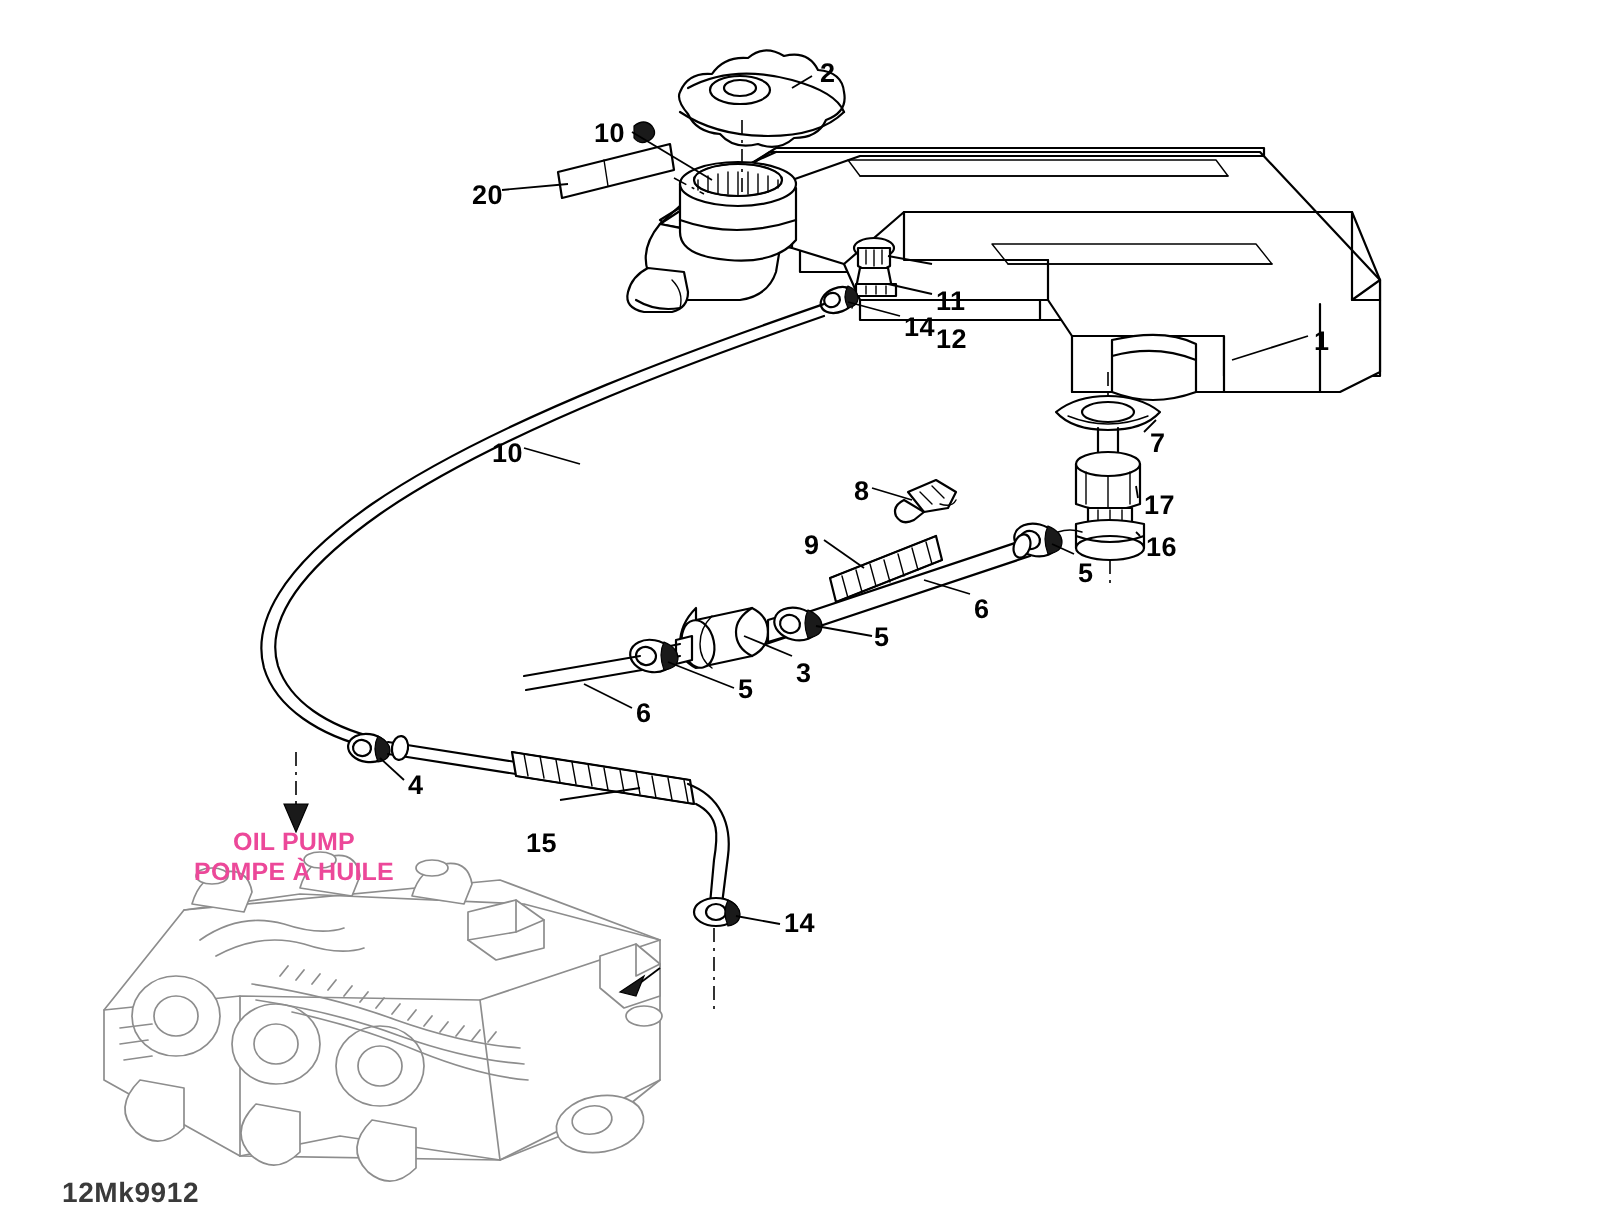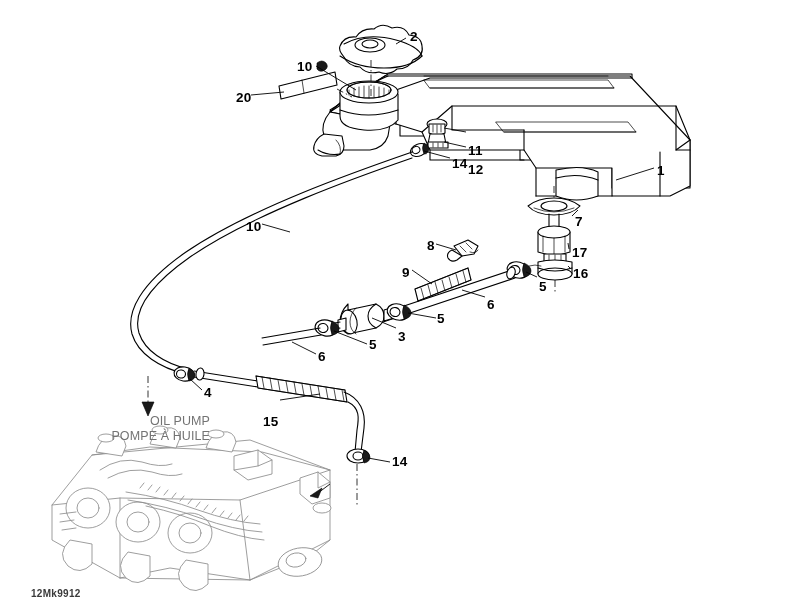--- a/index.html
+++ b/index.html
@@ -86,34 +86,34 @@
     color: #000000;
     line-height: 1;
     white-space: nowrap;
     letter-spacing: 0.2px;
   }
   #pump-label {
     position: absolute;
     left: 84px;
     top: 414px;
     width: 126px;
-    text-align: right;
+    text-align: center;
     font-family: "Liberation Sans", sans-serif;
     font-size: 12.5px;
-    font-weight: 400;
-    color: #737373;
+    font-weight: 700;
+    color: #ec4899;
     line-height: 1.16;
     letter-spacing: 0.1px;
   }
   #sheet-code {
     position: absolute;
     left: 31px;
     top: 588px;
     font-family: "Liberation Sans", sans-serif;
-    font-size: 10px;
+    font-size: 14px;
     font-weight: 700;
     color: #3a3a3a;
     letter-spacing: 0.3px;
     white-space: nowrap;
   }
 </style>
 </head>
 <body>
 
 <div id="diagram-page">

